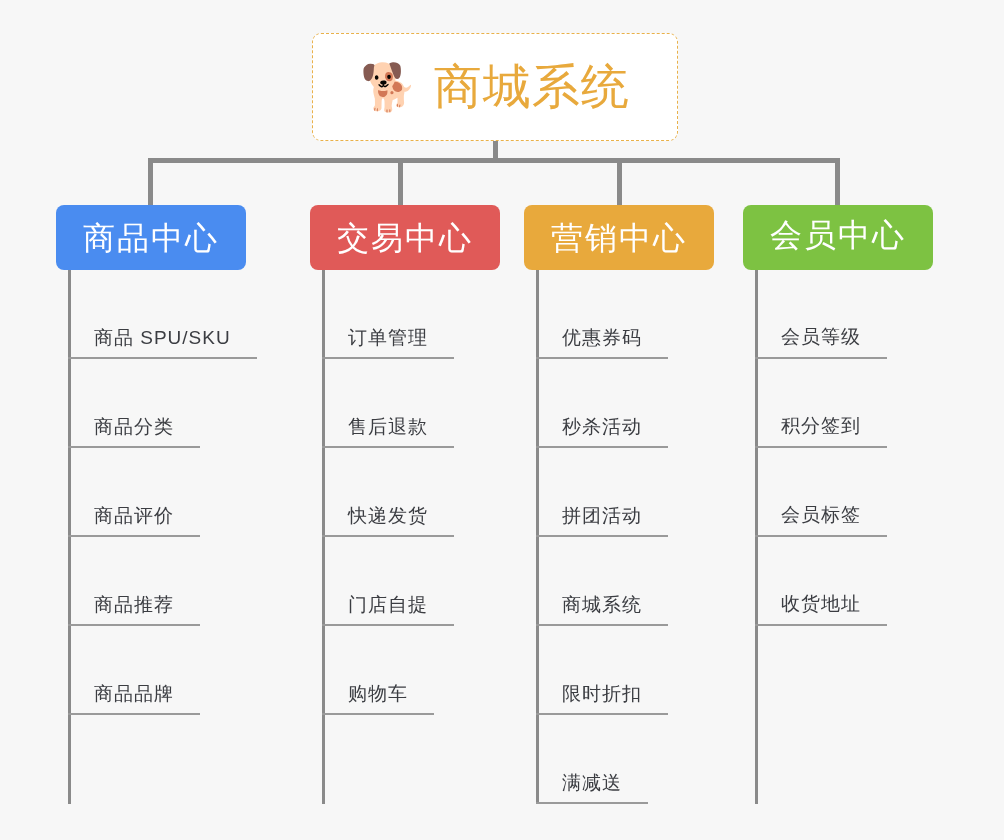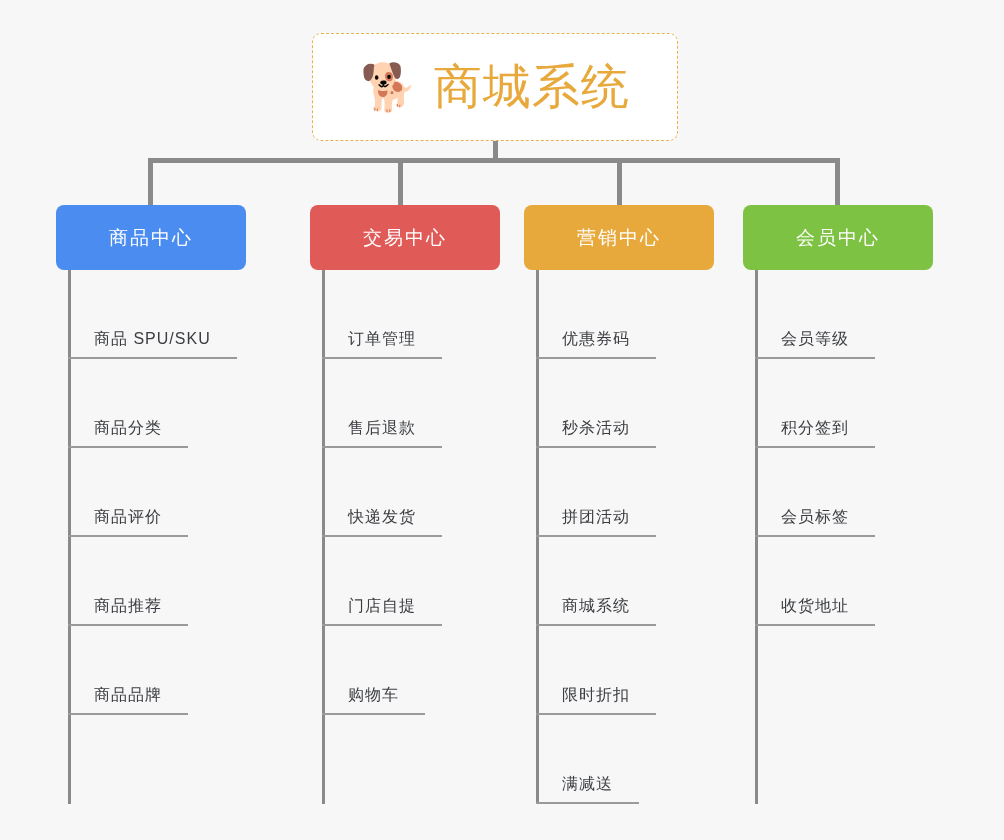--- a/index.html
+++ b/index.html
@@ -65,21 +65,21 @@
     position: relative;
     width: 190px;
     height: 65px;
     border-radius: 8px;
     display: flex;
     align-items: center;
     justify-content: center;
     box-sizing: border-box;
   }
   .col-header-label {
-    font-size: 19px;
+    font-size: 32px;
     color: #ffffff;
     letter-spacing: 2px;
     line-height: 1;
     white-space: nowrap;
   }
 
   
   .col-items {
     position: relative;
     margin-top: 0;
@@ -100,21 +100,21 @@
     align-items: flex-end;
     padding-left: 12px;
   }
   .item-inner {
     position: relative;
     display: inline-block;
     padding: 0 26px 9px 26px;
     border-bottom: 2px solid #9a9a9a;
   }
   .item-label {
-    font-size: 16px;
+    font-size: 19px;
     color: #3b3d42;
     line-height: 1;
     white-space: nowrap;
     letter-spacing: 1px;
   }
 </style>
 </head>
 <body>
 
 <div id="canvas">
@@ -201,21 +201,21 @@
         </div>
       <div class="item">
           <span class="item-inner"><span class="item-label">限时折扣</span></span>
         </div>
       <div class="item">
           <span class="item-inner"><span class="item-label">满减送</span></span>
         </div>
     </div>
   </div>
 
-  <div class="column" style="left:743px;">
+  <div class="column" style="left:743px;font-family:Liberation Mono, monospace;">
     <div class="col-header" style="background:#7dc242;">
       <span class="col-header-label">会员中心</span>
     </div>
     <div class="col-items">
       <div class="col-spine" style="height:534px;"></div>
       <div class="item">
           <span class="item-inner"><span class="item-label">会员等级</span></span>
         </div>
       <div class="item">
           <span class="item-inner"><span class="item-label">积分签到</span></span>

